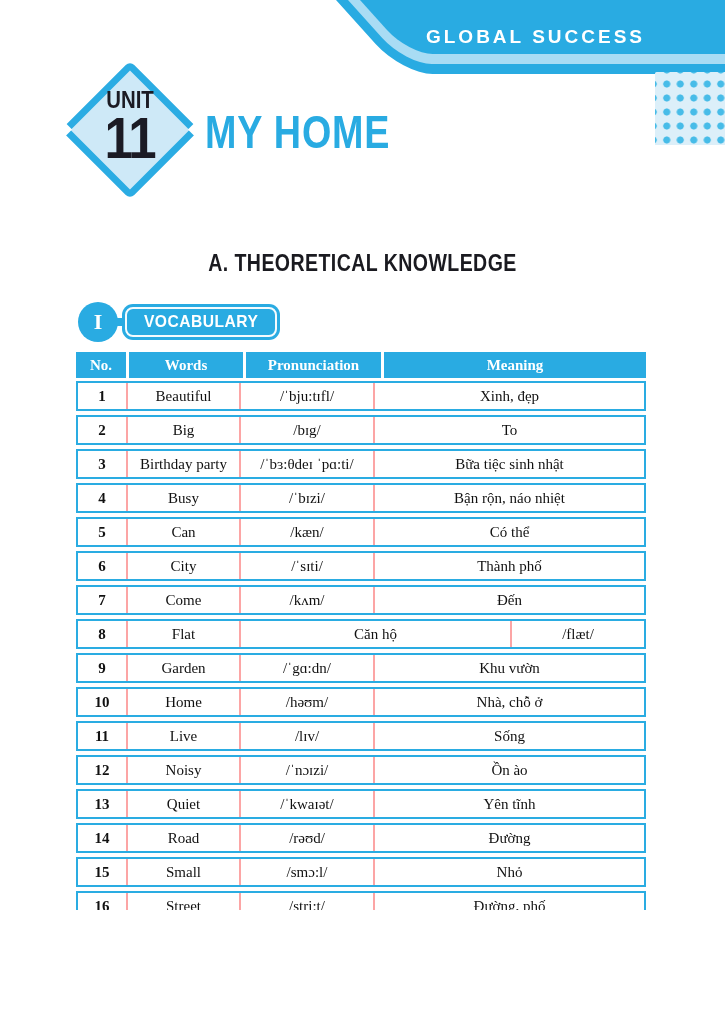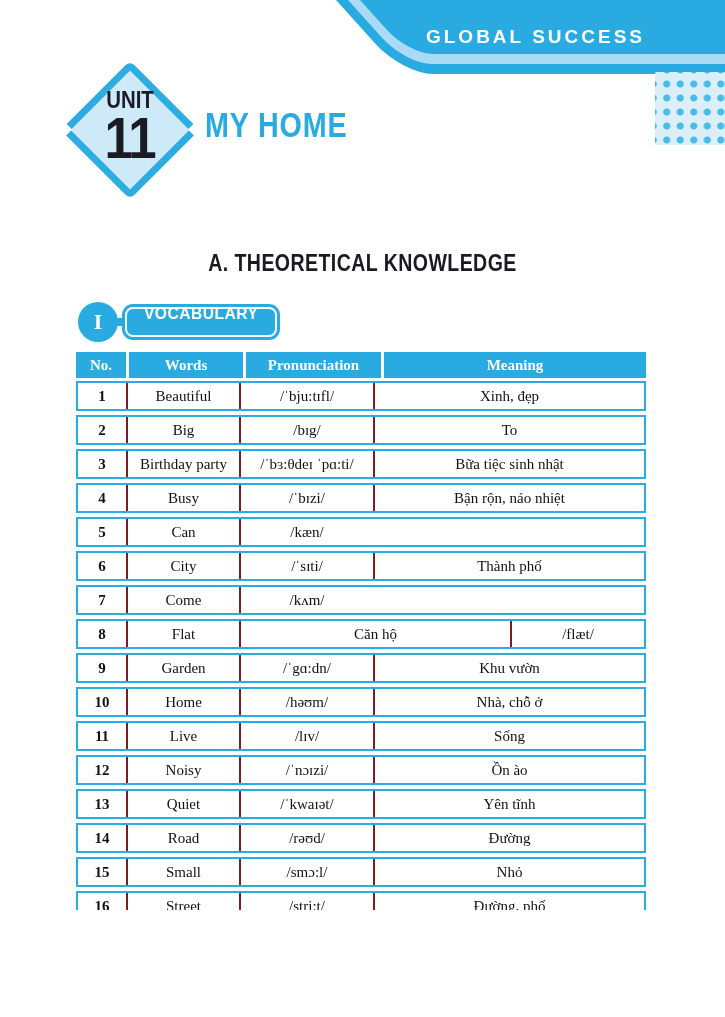--- a/index.html
+++ b/index.html
@@ -37,21 +37,21 @@
   .unit-text {
     position:absolute; left:81px; top:88px; width:98px; text-align:center;
     color:#1B1B24; font-family:Liberation Sans, sans-serif;
   }
   .unit-word { display:inline-block; font-weight:800; font-size:24px; transform:scaleX(0.85); line-height:1; }
   .unit-num  { display:block; }
   .unit-num span { display:inline-block; font-weight:800; font-size:58px; line-height:0.9; letter-spacing:-2px; transform:scaleX(0.88); }
   .unit-title {
     position:absolute; left:205px; top:105px; color:#29ABE2;
     font-family:"Liberation Sans","DejaVu Sans",sans-serif;
-    font-weight:800; font-size:35px; letter-spacing:1px;
+    font-weight:800; font-size:46px; letter-spacing:1px;
   }
   .unit-title span { display:inline-block; transform:scaleX(0.82); transform-origin:left center; white-space:nowrap; }
   
   .sec-heading {
     position:absolute; top:250px; left:0; width:725px; text-align:center;
     color:#1A1A20; font-family:"Liberation Sans","DejaVu Sans",sans-serif;
     font-weight:800; font-size:23px; letter-spacing:0.5px;text-decoration:underline;
   }
   .sec-heading span { display:inline-block; transform:scaleX(0.85); white-space:nowrap; }
   
@@ -59,21 +59,21 @@
     position:absolute; left:78px; top:302px; width:40px; height:40px;
     background:#29ABE2; border-radius:50%;
     display:flex; align-items:center; justify-content:center;
     color:#fff; font-family:"Liberation Serif","DejaVu Serif",serif;
     font-weight:bold; font-size:22px;
   }
   .voc-link { position:absolute; left:114px; top:318px; width:14px; height:8px; background:#29ABE2; }
   .voc-pill {
     position:absolute; left:122px; top:304px; width:158px; height:36px;
     background:#29ABE2; border-radius:11px;
-    display:flex; justify-content:center;
+    display:flex; align-items:center; justify-content:center;
   }
   .voc-pill::after {
     content:""; position:absolute; left:3px; right:3px; top:3px; bottom:3px;
     border:2px solid rgba(255,255,255,0.95); border-radius:8px; pointer-events:none;
   }
   .voc-pill span {
     display:inline-block; color:#fff;
     font-family:"Liberation Sans","DejaVu Sans",sans-serif;
     font-weight:800; font-size:17px; letter-spacing:0.5px; transform:scaleX(0.92);
   }
@@ -84,21 +84,21 @@
     background:#29ABE2; color:#fff; font-weight:bold; font-size:15px;
     display:flex; align-items:center; justify-content:center;
   }
   .w-no { width:50px; flex:none; } .w-word { width:114px; flex:none; }
   .w-pron { width:135px; flex:none; } .w-mean { flex:1; }
   .vrow {
     display:flex; height:30px; margin-bottom:4px; background:#FFFFFF;
     border:2px solid #2AACE2; box-sizing:border-box;
   }
   .vc { display:flex; align-items:center; justify-content:center; font-size:15px; color:#111; box-sizing:border-box; }
-  .vc + .vc { border-left:2px solid #7f1d1d; }
+  .vc + .vc { border-left:2px solid #fca5a5; }
   .vrow .w-no { width:48px; font-weight:bold; }
   .vrow .w-word { width:113px; }
   .vrow .w-pron { width:134px; }
   
   .foot-bar {
     position:absolute; left:630px; right:-20px; top:946px; height:29px;
     background:#29ABE2; border-radius:15px 0 0 15px;
   }
   .foot-text {
     position:absolute; left:0; top:947px; width:610px; text-align:right;
@@ -181,33 +181,35 @@
     <div class="vc w-no">4</div>
     <div class="vc w-word">Busy</div>
     <div class="vc w-pron">/ˈbɪzi/</div>
     <div class="vc w-mean">Bận rộn, náo nhiệt</div>
   </div>
 
   <div class="vrow">
     <div class="vc w-no">5</div>
     <div class="vc w-word">Can</div>
     <div class="vc w-pron">/kæn/</div>
+    <div class="vc w-mean">Có thể</div>
   </div>
 
   <div class="vrow">
     <div class="vc w-no">6</div>
     <div class="vc w-word">City</div>
     <div class="vc w-pron">/ˈsɪti/</div>
     <div class="vc w-mean">Thành phố</div>
   </div>
 
   <div class="vrow">
     <div class="vc w-no">7</div>
     <div class="vc w-word">Come</div>
     <div class="vc w-pron">/kʌm/</div>
+    <div class="vc w-mean">Đến</div>
   </div>
 
   <div class="vrow">
     <div class="vc w-no">8</div>
     <div class="vc w-word">Flat</div>
     <div class="vc w-mean">Căn hộ</div>
     <div class="vc w-pron">/flæt/</div>
   </div>
 
   <div class="vrow">

